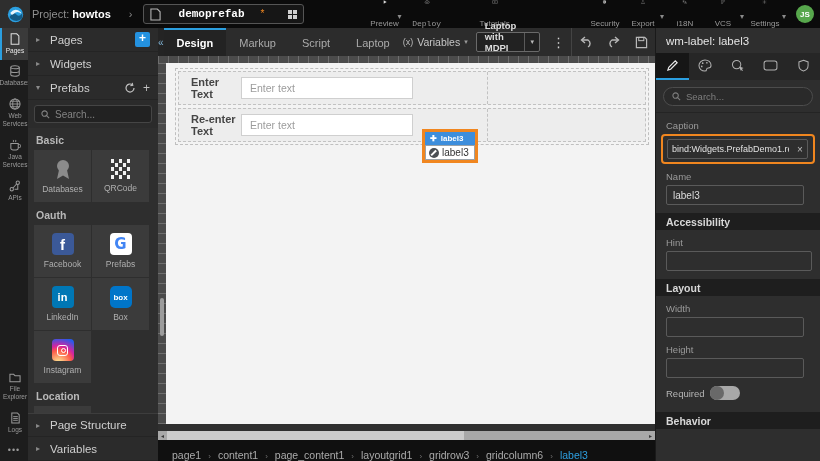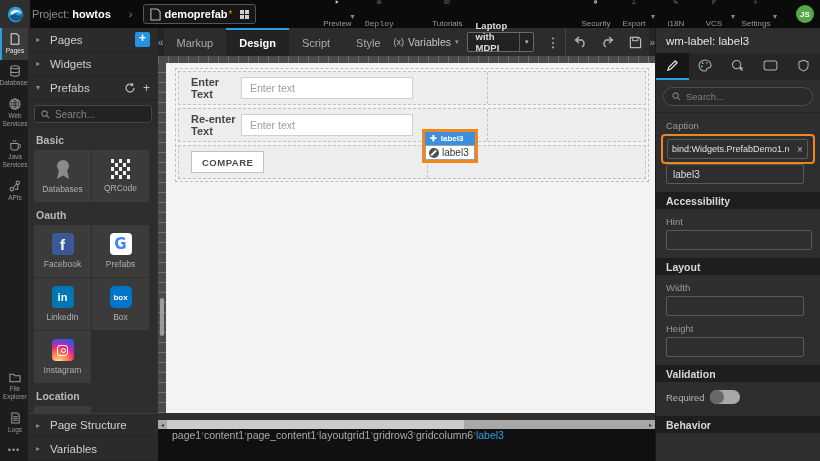--- a/index.html
+++ b/index.html
@@ -7,33 +7,33 @@
     font-family:"Liberation Sans", sans-serif; }
   .app { position:relative; width:820px; height:461px; background:#0b0b0b; }
 
   
   .topbar { position:absolute; left:0; top:0; width:820px; height:28px; background:#0b0b0b;
     display:flex; align-items:center; color:#bbb; }
   .logo-box { width:30px; height:28px; background:#2e2e2e; display:flex; align-items:center; justify-content:center; }
   .proj { font-size:11px; color:#8f8f8f; margin-left:2px; white-space:nowrap; }
   .proj b { color:#fff; font-weight:bold; }
   .tb-chev { color:#888; font-size:11px; margin:0 10px 0 18px; }
-  .proj-select { display:flex; align-items:center; gap:4px; border:1px solid #555; border-radius:3px;
-    height:20px; padding:0 6px; background:#161616; }
+  .proj-select { display:flex; align-items:center; gap:18px; border:1px solid #555; border-radius:3px;
+    height:20px; padding:0 6px; background:#161616;font-family:Liberation Mono, monospace; }
   .proj-select .pname { font-size:11px; font-weight:bold; color:#fff; }
   .proj-select .star { color:#f0861f; font-size:10px; margin-left:-3px; vertical-align:top; }
   .grid-glyph { display:grid; grid-template-columns:4px 4px; grid-gap:1px; margin-left:4px; }
   .grid-glyph i { width:4px; height:4px; background:#cfcfcf; }
   .tb-btn { display:flex; flex-direction:column; align-items:center; justify-content:center;
     font-size:8px; color:#9a9a9a; gap:15px; min-width:34px; height:28px; }
   .tb-btn svg { display:block; }
   .tb-group-right { margin-left:auto; display:flex; align-items:center; gap:4px; padding-right:6px; }
   .chev-sm { color:#8a8a8a; font-size:8px; align-self:flex-end; margin-bottom:7px; margin-left:-4px; }
   .avatar { width:18px; height:18px; border-radius:50%; background:#57a74c; color:#fff; font-size:8px;
-    font-weight:bold; display:flex; align-items:center; justify-content:center; margin-left:15px; }
+    font-weight:bold; display:flex; align-items:center; justify-content:center; margin-left:6px; }
   .sp1 { margin-left:64px; } .sp2 { margin-left:8px;font-family:Liberation Mono, monospace; } .sp3 { margin-left:34px; }
 
   
   .leftrail { position:absolute; left:0; top:28px; width:28px; height:433px; background:#1d1d1d;
     display:flex; flex-direction:column; }
   .rail-item { display:flex; flex-direction:column; align-items:center; justify-content:center;
     color:#9a9a9a; font-size:6.5px; text-align:center; padding:5px 0; gap:2px; line-height:1.3;
     border-left:2px solid transparent; }
   .rail-item.active { background:#3a3a3a; border-left:2px solid #2b9fe0; color:#e8e8e8; }
   .rail-spacer { flex:1; }
@@ -116,21 +116,21 @@
   .wtab .mv { font-size:8px; }
   .wbody { background:#fff; border:1px solid #9aa2a8; display:flex; align-items:center; gap:3px;
     padding:1px 5px 1px 3px; font-size:10px; color:#333; }
   .lbl-ic { width:10px; height:10px; border-radius:50%; background:#4a4f54; position:relative; flex:none; }
   .lbl-ic::after { content:""; position:absolute; left:1px; top:4px; width:7px; height:1.5px; background:#fff; transform:rotate(-45deg); }
   .gap-strip { flex:none; height:7px; background:#2f2f2f; }
   .hscroll { flex:none; height:9px; background:#a8a8a8; display:flex; align-items:stretch; }
   .hs-arrow { width:9px; display:flex; align-items:center; justify-content:center; font-size:6px; color:#3a3a3a; }
   .hs-track { flex:1; position:relative; }
   .hs-thumb { position:absolute; left:0; top:0; bottom:0; width:62%; background:#cbcbcb; }
-  .breadcrumb { flex:none; height:32px; background:#101010; display:flex; align-items:flex-start; 
+  .breadcrumb { flex:none; height:21px; background:#101010; display:flex; align-items:flex-end; gap:7px;
     padding:0 14px; font-size:10.5px; color:#ababab; }
   .breadcrumb .sep { color:#6e6e6e; font-size:8px; }
   .breadcrumb .current { color:#2e9fe0; }
 
   
   .rightpanel { position:absolute; left:655px; top:28px; width:165px; height:433px; background:#2e2e2e;
     display:flex; flex-direction:column; overflow:hidden; border-left:1px solid #1a1a1a; }
   .rp-title { flex:none; height:25px; display:flex; align-items:center; padding:0 10px; color:#e4e4e4;
     font-size:11.5px; }
   .rp-tabs { flex:none; height:27px; background:#262626; display:flex; }
@@ -426,24 +426,24 @@
     </div>
     <div class="side-row">
       <span class="arr">▸</span>
       <span>Variables</span>
     </div>
   </aside>
 
   <main class="canvas-col">
     <div class="ctoolbar">
       <div class="collapse-l">«</div>
+      <div class="ctab active">Design</div>
       <div class="ctab">Markup</div>
-      <div class="ctab active">Design</div>
       <div class="ctab">Script</div>
-      <div class="ctab">Style</div>
+      <div class="ctab">Laptop</div>
       <div class="vars-ctl">
         <span class="vx">(x)</span>
         <span>Variables</span>
         <span class="vchev">▾</span>
       </div>
       <div class="device-sel">
         <span class="dtext">Laptop with MDPI Screen</span>
         <span class="dchev">▾</span>
       </div>
       <div class="kebab">⋮</div>
@@ -477,24 +477,20 @@
         <div class="grid-outer">
           <div class="grow-row">
             <span class="f-label">Enter Text</span>
             <input class="f-input" placeholder="Enter text" style="">
             <span class="vsplit" style="left:308px"></span>
           </div>
           <div class="grow-row">
             <span class="f-label">Re-enter Text</span>
             <input class="f-input" placeholder="Enter text" style="">
             <span class="vsplit" style="left:308px"></span>
-          </div>
-          <div class="grow-row">
-            <button class="compare-btn">COMPARE</button>
-            <span class="vsplit" style="left:248px"></span>
           </div>
         </div>
         <div class="widget-sel">
           <div class="wtab">
             <span class="mv">✚</span>
             <span>label3</span>
           </div>
           <div class="wbody">
             <span class="lbl-ic"></span>
             <span>label3</span>
@@ -575,38 +571,38 @@
       <div class="caption-wrap">
         <div class="caption-field">
           <input value="bind:Widgets.PrefabDemo1.result" style="">
           <span class="clear-x">×</span>
         </div>
         <svg width="13" height="13" viewBox="0 0 14 14">
           <path d="M6 8 L8.5 5.5" stroke="#4a9fe0" stroke-width="1.3"></path>
           <path d="M5 6 L3.2 7.8 A2.3 2.3 0 0 0 6.4 11 L8.2 9.2 M9 8 L10.8 6.2 A2.3 2.3 0 0 0 7.6 3 L5.8 4.8" fill="none" stroke="#4a9fe0" stroke-width="1.3"></path>
         </svg>
       </div>
+      <div class="rp-lbl">Name</div>
       <input class="rp-input" value="label3" style="">
 
       <div class="rp-sect">Accessibility</div>
       <div class="rp-lbl">Hint</div>
       <div class="field-row">
         <input class="rp-input" style="">
         <svg width="12" height="12" viewBox="0 0 14 14">
           <path d="M5 6 L3.2 7.8 A2.3 2.3 0 0 0 6.4 11 L8.2 9.2 M9 8 L10.8 6.2 A2.3 2.3 0 0 0 7.6 3 L5.8 4.8" fill="none" stroke="#9a9a9a" stroke-width="1.3"></path>
         </svg>
       </div>
 
       <div class="rp-sect">Layout</div>
       <div class="rp-lbl">Width</div>
       <input class="rp-input" style="">
       <div class="rp-lbl">Height</div>
       <input class="rp-input" style="">
 
-      <div class="rp-sect">Validation</div>
       <div class="toggle-row">
         <span class="tlabel">Required</span>
         <div class="toggle off">
             <div class="knob"></div>
           </div>
       </div>
 
       <div class="rp-sect">Behavior</div>
       <div class="toggle-row">
         

